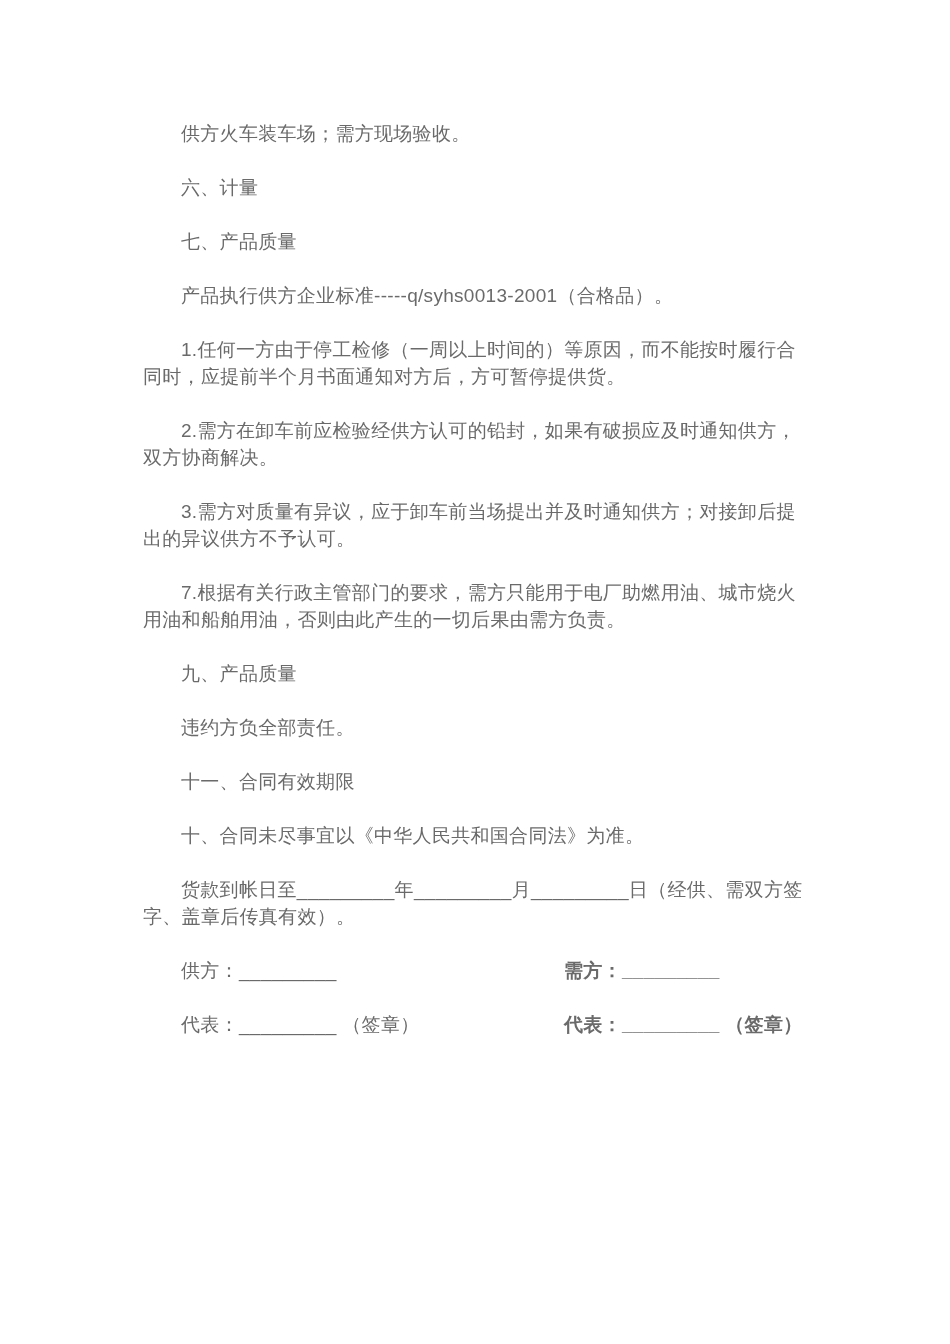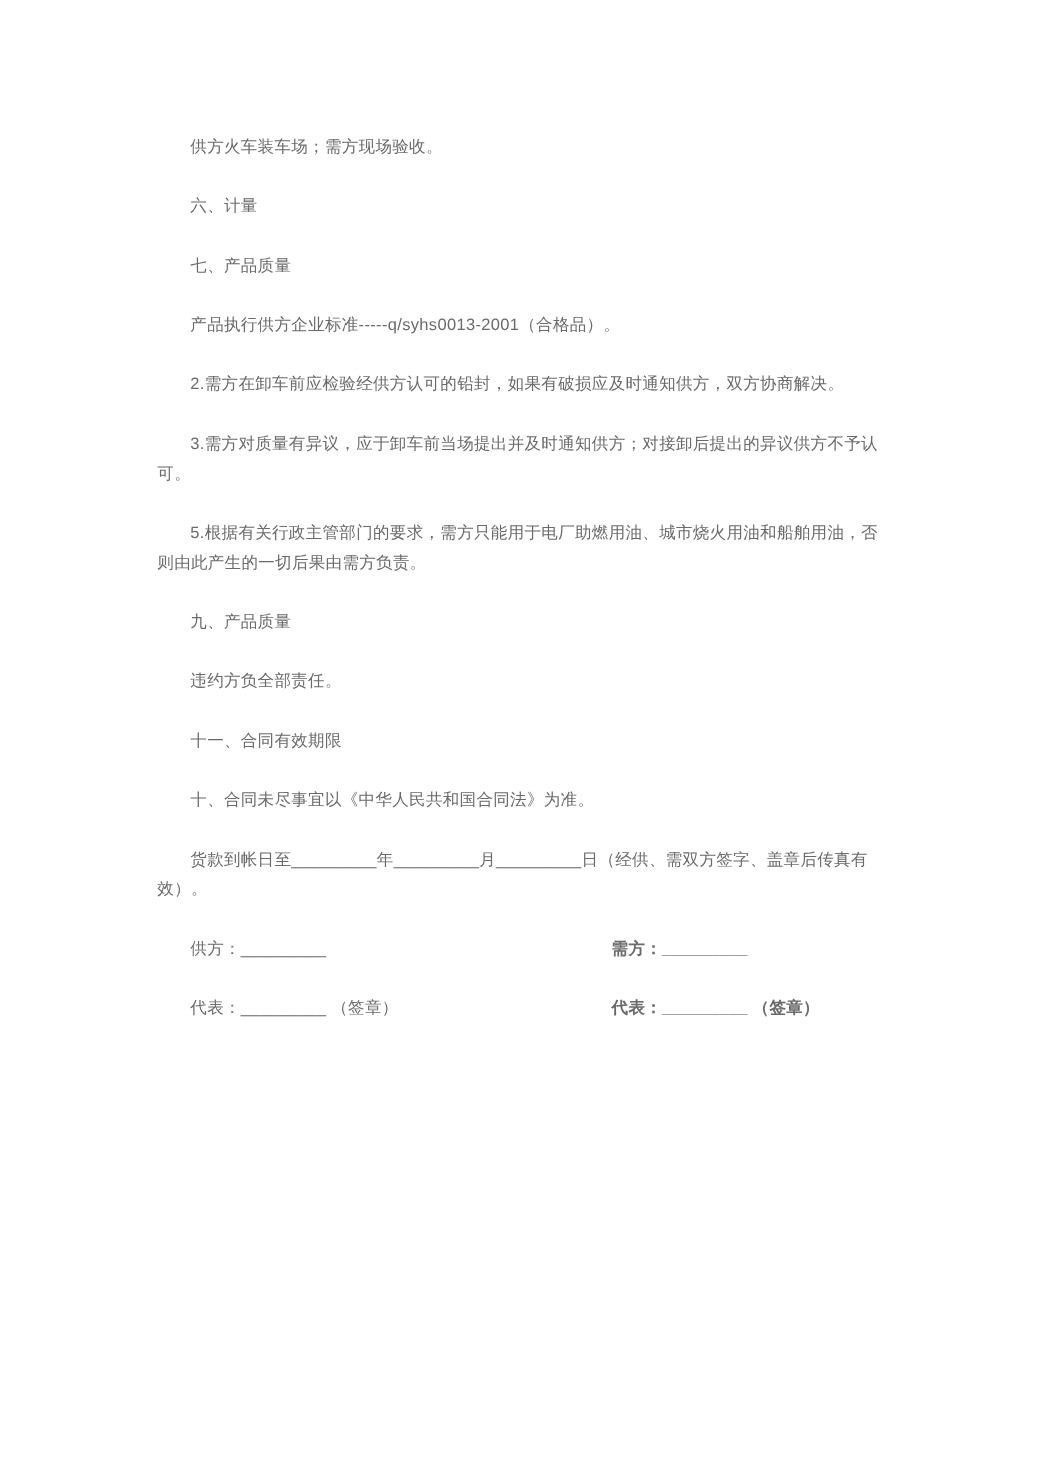--- a/index.html
+++ b/index.html
@@ -8,21 +8,21 @@
     background: #ffffff;
   }
   .page {
     position: relative;
     width: 950px;
     min-height: 1344px;
     box-sizing: border-box;
     background: #ffffff;
     padding: 120px 140px 60px 143px;
     font-family: "Liberation Sans", "DejaVu Sans", sans-serif;
-    font-size: 15px;
+    font-size: 19px;
     color: #6a6a6a;
     -webkit-font-smoothing: antialiased;
   }
   .para {
     margin: 0 0 27px 0;
     line-height: 27px;
     text-indent: 2em;
     letter-spacing: 0.3px;
     word-break: break-all;
   }
@@ -44,23 +44,24 @@
   }
 </style>
 </head>
 <body>
 
 <div class="page">
   <p class="para">供方火车装车场；需方现场验收。</p>
   <p class="para">六、计量</p>
   <p class="para">七、产品质量</p>
   <p class="para">产品执行供方企业标准-----q/syhs0013-2001（合格品）。</p>
+  <p class="para">1.任何一方由于停工检修（一周以上时间的）等原因，而不能按时履行合同时，应提前半个月书面通知对方后，方可暂停提供货。</p>
   <p class="para">2.需方在卸车前应检验经供方认可的铅封，如果有破损应及时通知供方，双方协商解决。</p>
   <p class="para">3.需方对质量有异议，应于卸车前当场提出并及时通知供方；对接卸后提出的异议供方不予认可。</p>
-  <p class="para">5.根据有关行政主管部门的要求，需方只能用于电厂助燃用油、城市烧火用油和船舶用油，否则由此产生的一切后果由需方负责。</p>
+  <p class="para">7.根据有关行政主管部门的要求，需方只能用于电厂助燃用油、城市烧火用油和船舶用油，否则由此产生的一切后果由需方负责。</p>
   <p class="para">九、产品质量</p>
   <p class="para">违约方负全部责任。</p>
   <p class="para">十一、合同有效期限</p>
   <p class="para">十、合同未尽事宜以《中华人民共和国合同法》为准。</p>
   <p class="para">货款到帐日至_________年_________月_________日（经供、需双方签字、盖章后传真有效）。</p>
 
   <div class="sig-row">
     <span class="sig-left">供方：_________</span>
     <span class="sig-right">需方：_________</span>
   </div>

